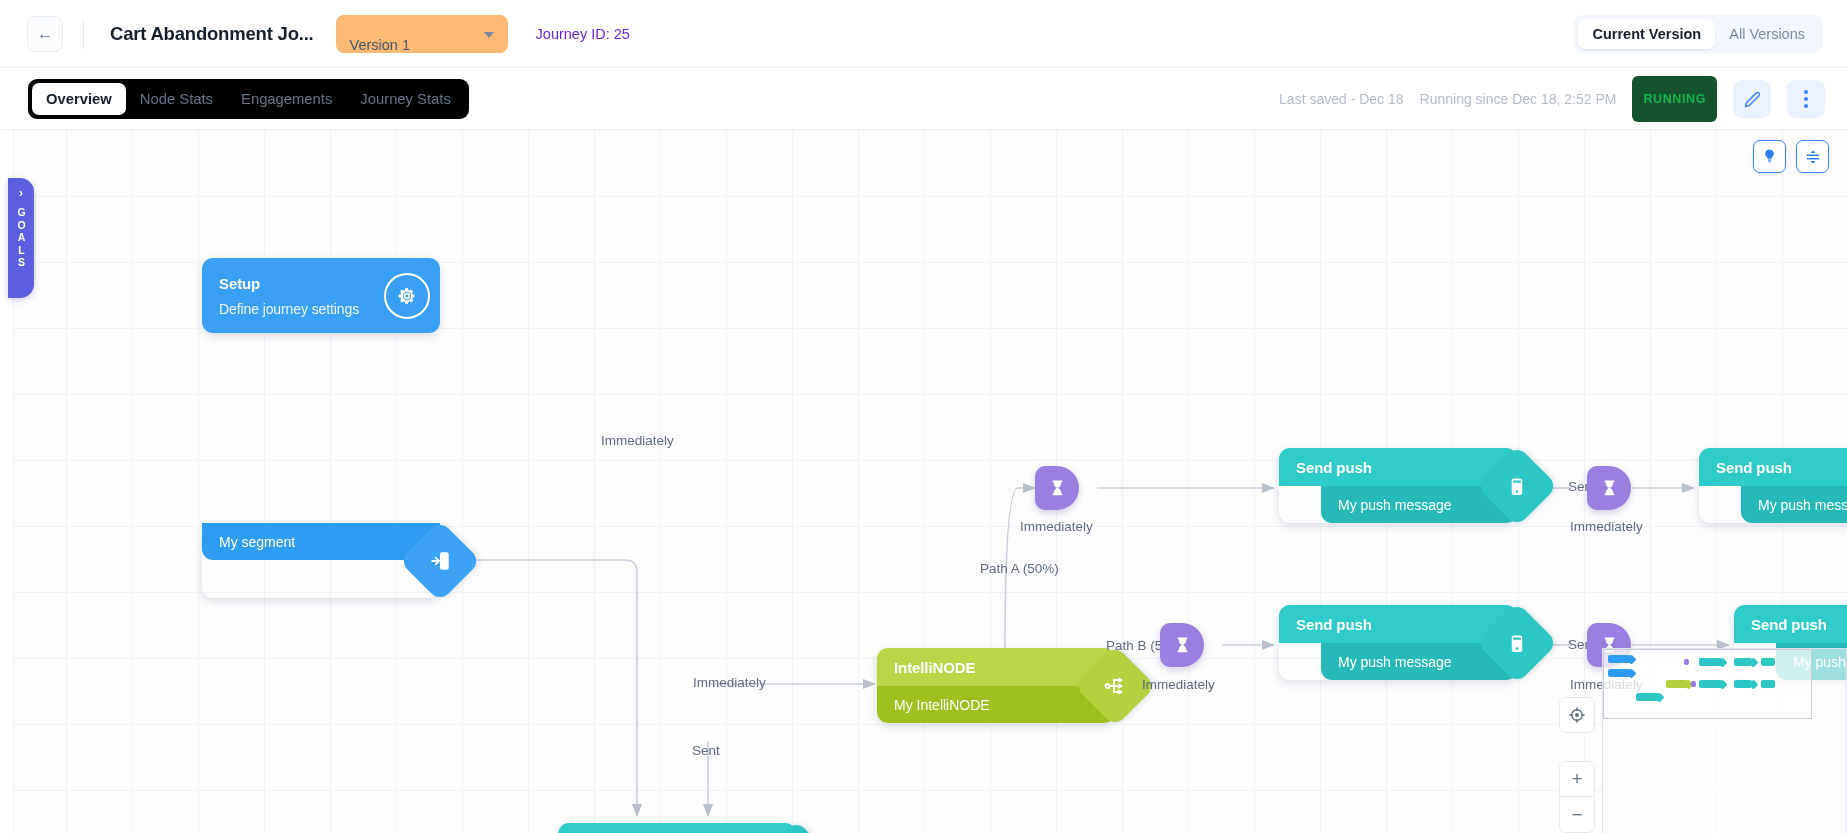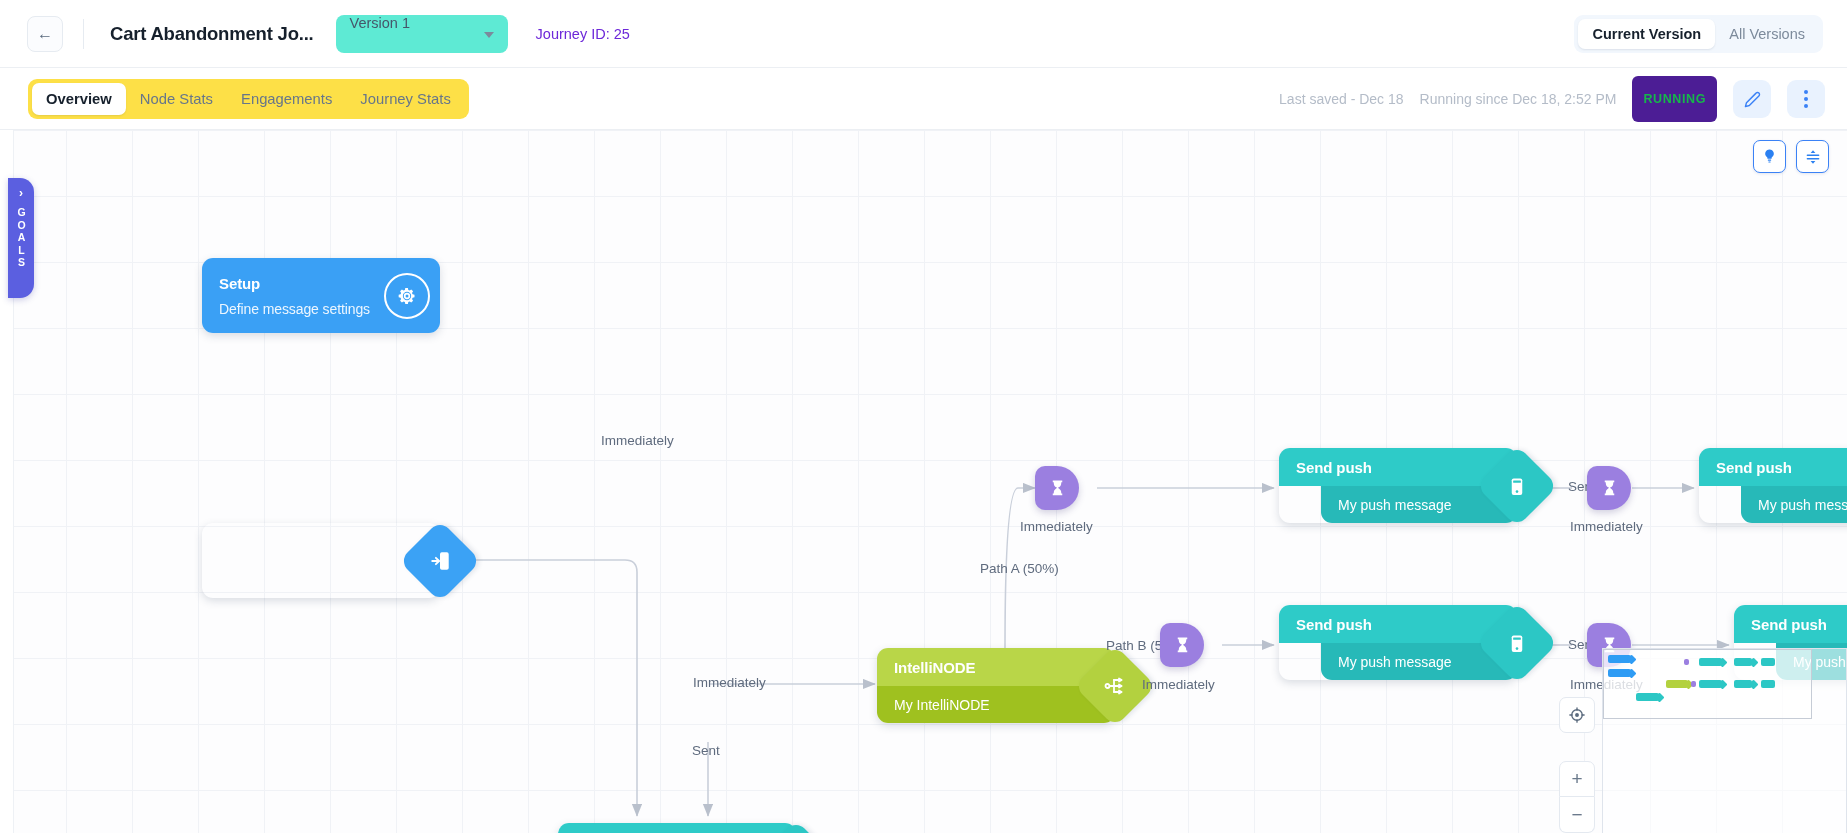--- a/index.html
+++ b/index.html
@@ -35,22 +35,22 @@
   }
   .journey-title {
     margin-left: 26px;
     font-size: 18.5px; font-weight: bold; color: #16202c;
     letter-spacing: -0.2px;
     white-space: nowrap;
   }
   .version-select {
     margin-left: 22px;
     width: 172px; height: 38px;
-    background: #5eead4; border-radius: 8px;
-    display: flex; align-items: flex-start;
+    background: #fdba74; border-radius: 8px;
+    display: flex; align-items: flex-end;
     padding: 0 14px;
     cursor: pointer;
     position: relative;
   }
   .version-select .vs-label { font-size: 14.5px; color: #46566a; }
   .caret-down {
     position: absolute; right: 14px; top: 50%;
     width: 0; height: 0; margin-top: -2px;
     border-left: 5px solid transparent;
     border-right: 5px solid transparent;
@@ -77,39 +77,39 @@
 
   
   .tabbar {
     position: absolute; left: 0; top: 68px; width: 1847px; height: 62px;
     background: #fff; border-bottom: 1px solid #eceff3;
     display: flex; align-items: center;
     z-index: 38;
   }
   .tabgroup {
     margin-left: 28px; height: 40px;
-    background: #fde047; border-radius: 9px;
+    background: #000000; border-radius: 9px;
     display: flex; align-items: center; padding: 4px;
   }
   .tabgroup .tab {
     height: 32px; padding: 0 14px; border-radius: 7px;
     display: flex; align-items: center;
     font-size: 14.8px; color: #67768a; cursor: pointer; white-space: nowrap;
   }
   .tabgroup .tab.active {
     background: #fff; color: #16202c; font-weight: bold;
     box-shadow: 0 1px 2px rgba(20,40,70,.10);
   }
   .tb-right {
     position: absolute; right: 22px; top: 0; height: 62px;
     display: flex; align-items: center; gap: 16px;
   }
   .meta-text { font-size: 14px; color: #b4bcc8; white-space: nowrap; text-align: center; }
   .status-badge {
-    background: #4c1d95; color: #16b64a;
+    background: #14532d; color: #16b64a;
     font-size: 12.5px; font-weight: bold; letter-spacing: .6px;
     padding: 16px 11px; border-radius: 6px; white-space: nowrap;
   }
   .icon-btn {
     width: 38px; height: 38px; border-radius: 9px; background: #e9f2fe;
     display: flex; align-items: center; justify-content: center;
     cursor: pointer;
   }
   .dots { display: flex; flex-direction: column; gap: 3px; align-items:center; }
   .dots i { width: 4px; height: 4px; border-radius: 50%; background: #3b82f6; display:block;}
@@ -417,31 +417,32 @@
     <div class="wnode" style="left:1587px; top:493px;">
       <svg width="19" height="19" viewBox="0 0 24 24" fill="#ffffff">
         <path d="M6 2h12v2h-1.2l-.2 2.2c-.2 1.8-1.3 3.4-2.9 4.3l-1.2.7 1.2.7c1.6.9 2.7 2.5 2.9 4.3l.2 2.2H18v2H6v-2h1.2l.2-2.2c.2-1.8 1.3-3.4 2.9-4.3l1.2-.7-1.2-.7C8.7 9.6 7.6 8 7.4 6.2L7.2 4H6V2z"></path>
       </svg>
     </div>
     <div class="wlabel" style="left:1570px; top:547px;">Immediately</div>
 
     <div class="node n-setup">
       <div class="ntop">
         <span class="t1">Setup</span>
-        <span class="t2">Define message settings</span>
+        <span class="t2">Define journey settings</span>
       </div>
       <div class="gear-circ">
         <svg width="20" height="20" viewBox="0 0 24 24" fill="#ffffff">
           <path d="M12 8.2a3.8 3.8 0 1 0 0 7.6 3.8 3.8 0 0 0 0-7.6zm0 5.6a1.8 1.8 0 1 1 0-3.6 1.8 1.8 0 0 1 0 3.6z"></path>
           <path d="M21 13.6v-3.2l-2.3-.4a7 7 0 0 0-.7-1.7l1.3-1.9-2.2-2.2-1.9 1.3a7 7 0 0 0-1.7-.7L13.1 2.5H9.9L9.5 4.8a7 7 0 0 0-1.7.7L5.9 4.2 3.7 6.4 5 8.3a7 7 0 0 0-.7 1.7l-2.3.4v3.2l2.3.4c.17.6.4 1.17.7 1.7l-1.3 1.9 2.2 2.2 1.9-1.3c.53.3 1.1.53 1.7.7l.4 2.3h3.2l.4-2.3c.6-.17 1.17-.4 1.7-.7l1.9 1.3 2.2-2.2-1.3-1.9c.3-.53.53-1.1.7-1.7l2.3-.4zM12 17a5 5 0 1 1 0-10 5 5 0 0 1 0 10z"></path>
         </svg>
       </div>
     </div>
 
     <div class="node n-entry">
+      <div class="nbot">My segment</div>
       <div class="ntip">
         <svg width="22" height="22" viewBox="0 0 24 24" fill="none" stroke="#ffffff" stroke-width="2" stroke-linecap="round" stroke-linejoin="round">
           <rect x="13" y="3.5" width="7.5" height="17" rx="1" fill="#ffffff" stroke="#ffffff"></rect>
           <line x1="3.5" y1="12" x2="10.5" y2="12"></line>
           <polyline points="7.5,8.5 11,12 7.5,15.5"></polyline>
         </svg>
       </div>
     </div>
 
     <div class="node n-intelli">

